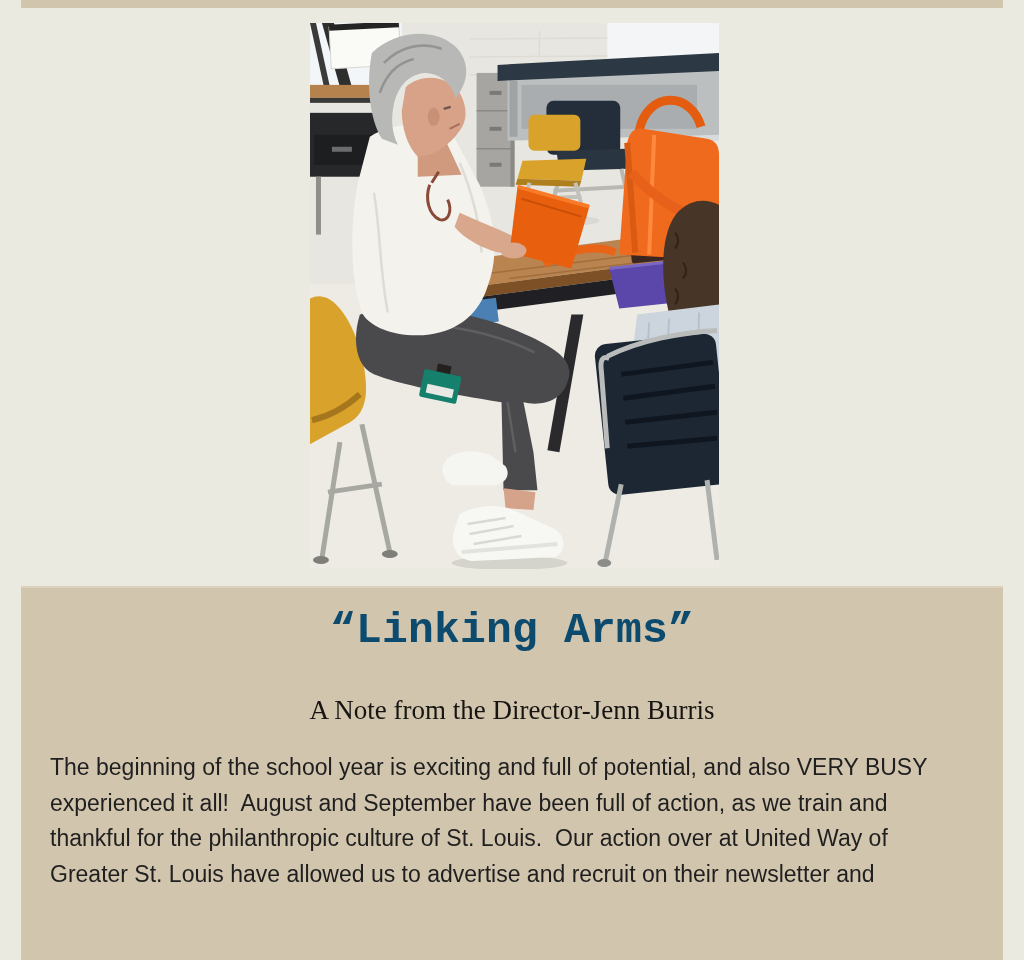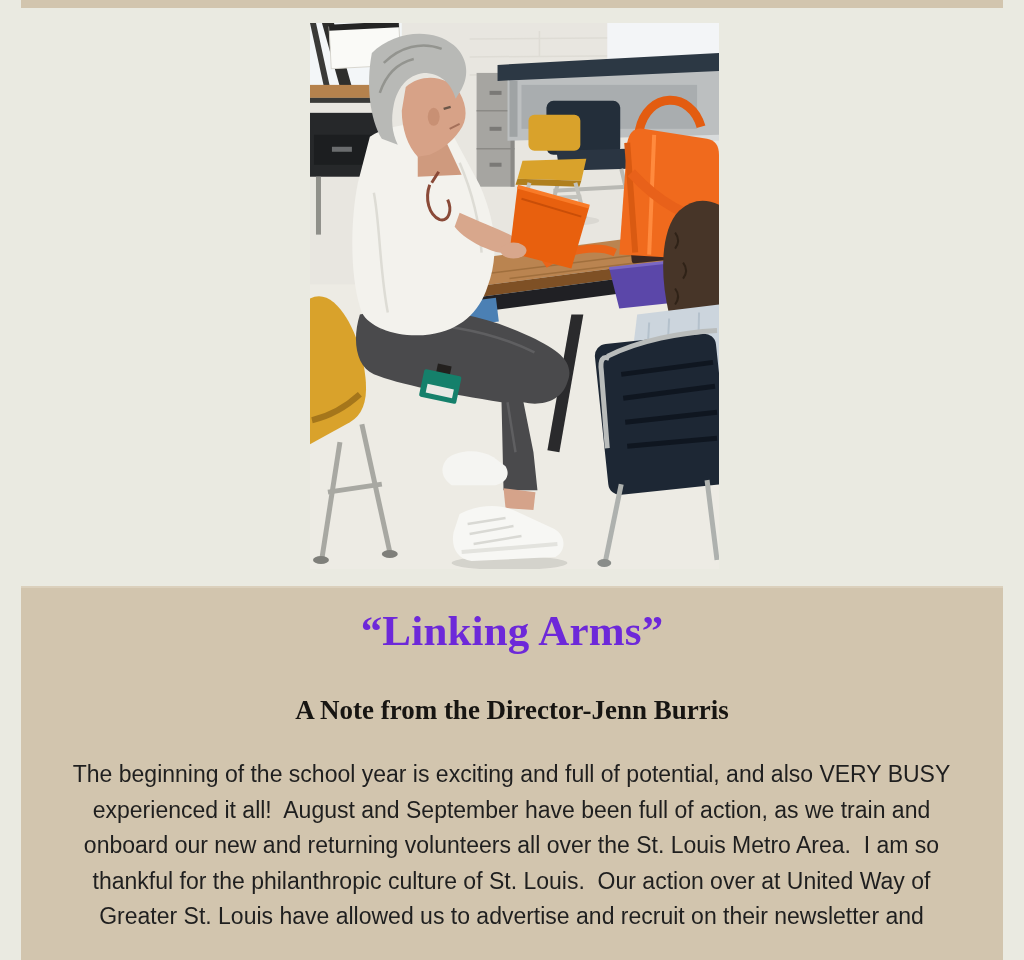--- a/index.html
+++ b/index.html
@@ -15,33 +15,33 @@
   .photo-wrap{
     position:absolute;left:310px;top:23px;width:409px;height:546px;
   }
   .photo-wrap svg{display:block;width:100%;height:100%;}
   .note-section{
     position:absolute;left:21px;top:586px;width:982px;height:374px;
     background:#d2c5ae;border-top:2px solid #dbd0bc;box-sizing:border-box;
   }
   .note-title{
     margin:18px 30px 0;text-align:center;
-    font-family:Liberation Serif, serif;
+    font-family:Liberation Mono, monospace;
     font-weight:700;font-size:43px;line-height:1.15;
-    color:#6d28d9;letter-spacing:.2px;
+    color:#0c4a6e;letter-spacing:.2px;
   }
   .note-subtitle{
     margin:40px 30px 0;text-align:center;
     font-family:"Liberation Serif","DejaVu Serif",serif;
-    font-weight:700;font-size:27px;line-height:1.15;
+    font-weight:400;font-size:27px;line-height:1.15;
     color:#171512;
   }
   .note-body{
-    margin:31px 30px 0 29px;
-    font-size:23px;line-height:35.5px;color:#1f1f1f;text-align:center;
+    margin:24px 30px 0 29px;
+    font-size:23px;line-height:35.5px;color:#1f1f1f;
   }
   .body-line{white-space:pre-wrap;}
 </style>
 </head>
 <body>
 
 <div class="top-band"></div>
 
 <div class="photo-wrap">
   <svg viewBox="0 0 410 547" preserveAspectRatio="none">
@@ -220,17 +220,16 @@
     </g>
   </svg>
 </div>
 
 <div class="note-section">
   <h1 class="note-title">“Linking Arms”</h1>
   <h2 class="note-subtitle">A Note from the Director-Jenn Burris</h2>
   <div class="note-body">
       <div class="body-line">The beginning of the school year is exciting and full of potential, and also VERY BUSY</div>
       <div class="body-line">experienced it all!  August and September have been full of action, as we train and</div>
-      <div class="body-line">onboard our new and returning volunteers all over the St. Louis Metro Area.  I am so</div>
       <div class="body-line">thankful for the philanthropic culture of St. Louis.  Our action over at United Way of</div>
       <div class="body-line">Greater St. Louis have allowed us to advertise and recruit on their newsletter and</div>
     </div>
 </div>
 
 </body></html>

